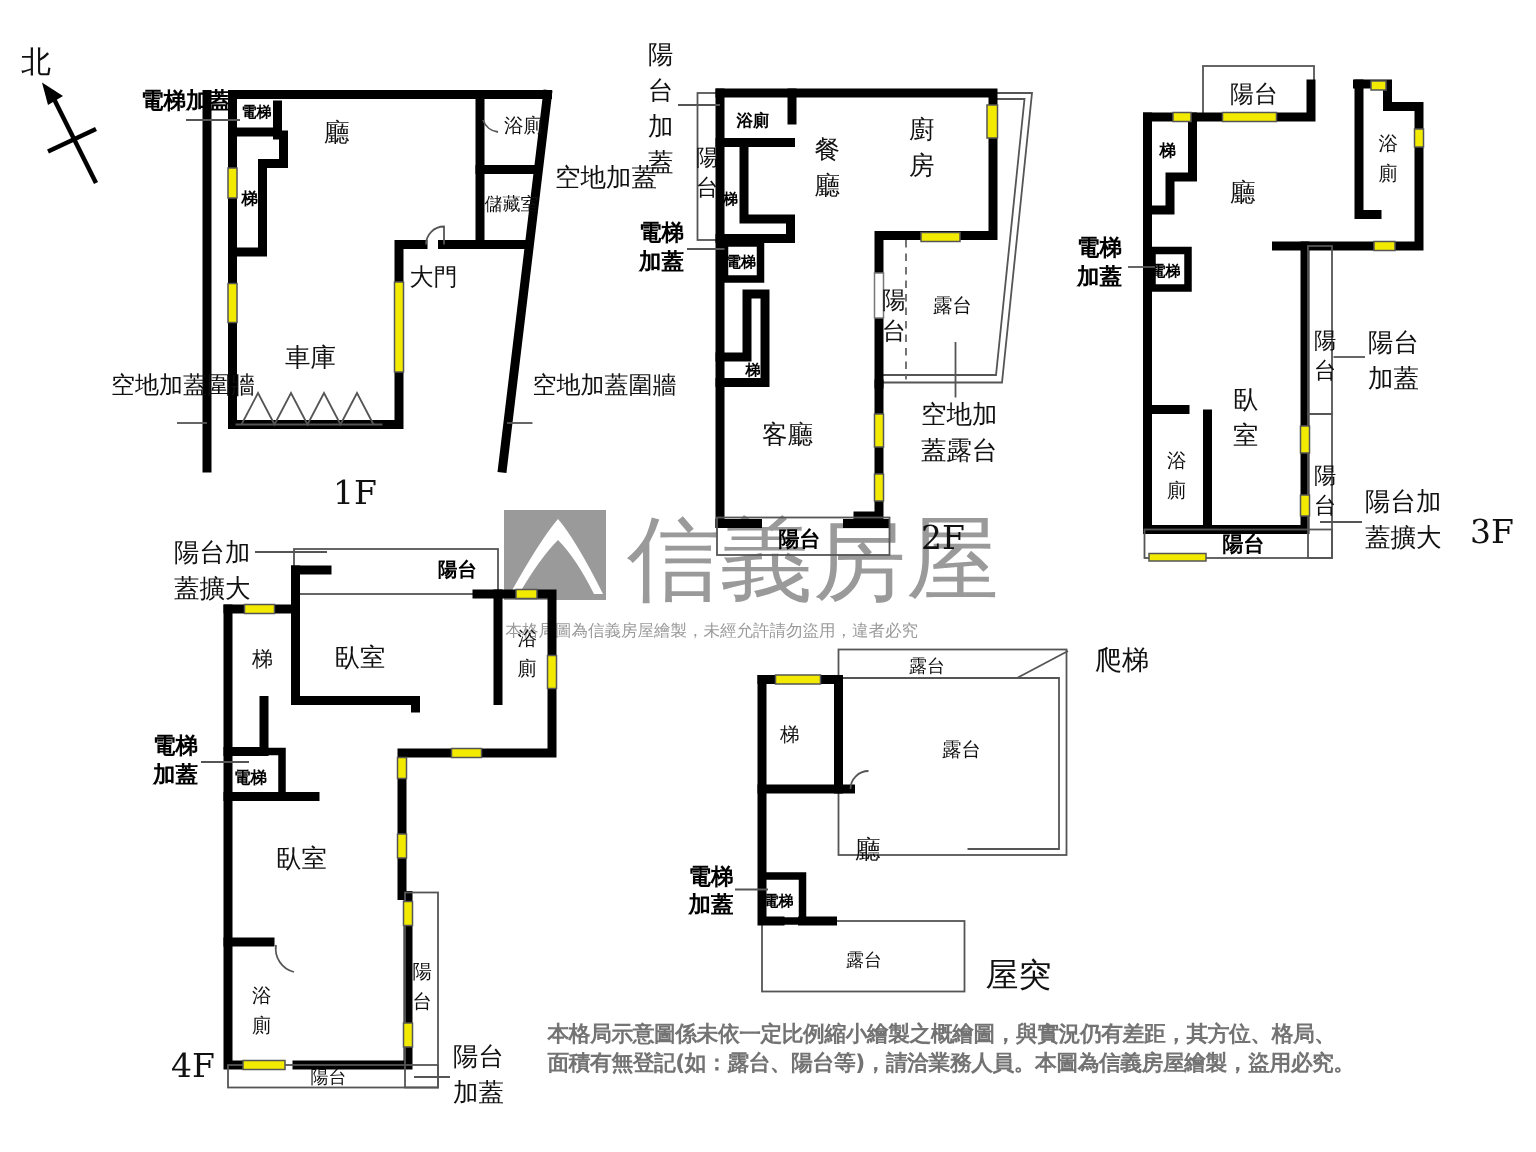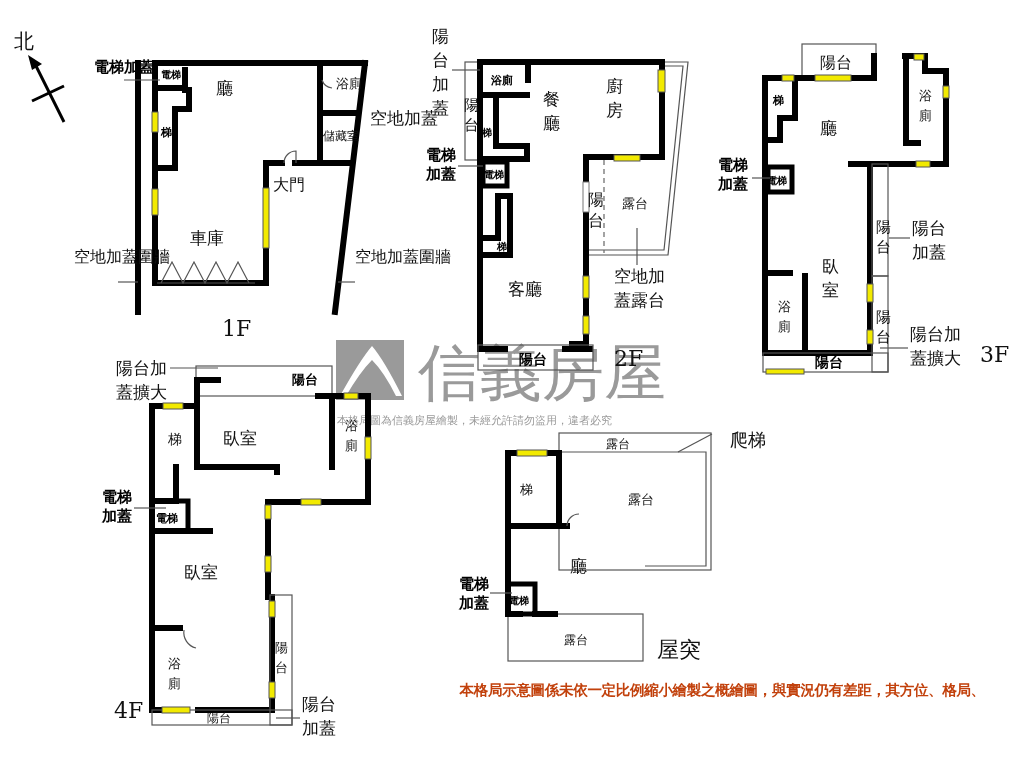--- a/index.html
+++ b/index.html
@@ -8,21 +8,21 @@
   svg { position:absolute; left:0; top:0; }
   .wall { stroke:#000; stroke-width:6; fill:none; stroke-linecap:square; }
   .thin { stroke:#555; stroke-width:1.2; fill:none; }
   .dash { stroke:#666; stroke-width:1.2; fill:none; stroke-dasharray:5 4; }
   .win { fill:#f2ea00; stroke:#555; stroke-width:1; }
   .lbl { font-family:"DejaVu Serif","Liberation Serif",serif; fill:#111; }
   .lblb { font-family:"DejaVu Sans","Liberation Sans",sans-serif; font-weight:bold; fill:#000; }
   .wm { font-family:"DejaVu Sans","Liberation Sans",sans-serif; fill:#9a9a9a; }
   .note { position:absolute; left:365px; top:681px; width:620px;
           font-family:"DejaVu Sans","Liberation Sans",sans-serif; font-weight:bold;
-          font-size:14.5px; line-height:19px; color:#c2410c; letter-spacing:-0.3px;text-align:right; }
+          font-size:14.5px; line-height:19px; color:#737373; letter-spacing:-0.3px; }
 </style>
 </head>
 <body>
 
 <svg width="1024" height="768" viewBox="0 0 1024 768">
 
   <g>
     <rect x="336" y="340" width="68" height="60" fill="#9a9a9a"></rect>
     <path d="M340 396 Q360 360 372 346 Q384 360 402 396 L396 396 Q384 372 372 360 Q360 372 346 396 Z" fill="#ffffff"></path>
     <text class="wm" x="418" y="394" font-size="62">信義房屋</text>
@@ -222,13 +222,14 @@
 
     <text class="lbl" x="730" y="446" font-size="18">爬梯</text>
     <text class="lblb" x="459" y="589" font-size="15"><tspan x="459" dy="0">電梯</tspan><tspan x="459" dy="19">加蓋</tspan></text>
     <line class="thin" x1="490" y1="593" x2="512" y2="593"></line>
     <text class="lbl" x="657" y="657" font-size="22">屋突</text>
   </g>
 </svg>
 
 <div class="note">
   <div>本格局示意圖係未依一定比例縮小繪製之概繪圖，與實況仍有差距，其方位、格局、</div>
+  <div>面積有無登記(如：露台、陽台等)，請洽業務人員。本圖為信義房屋繪製，盜用必究。</div>
 </div>
 
 </body></html>

